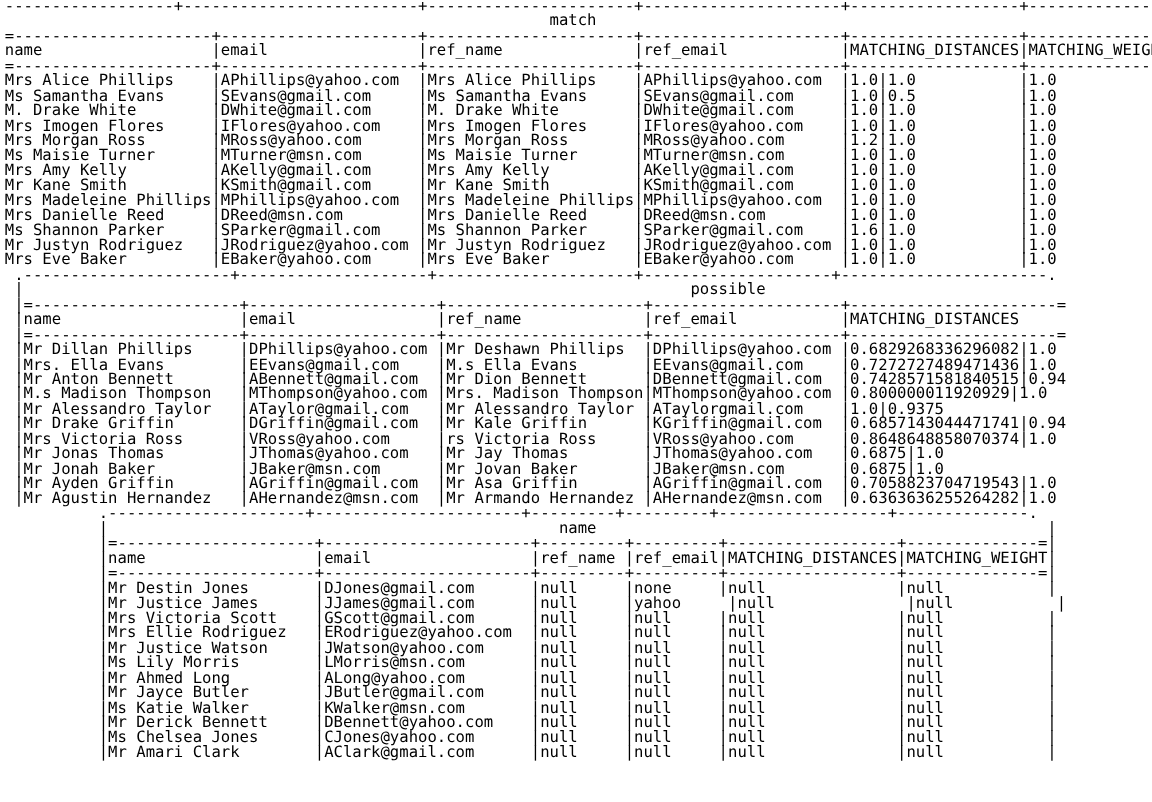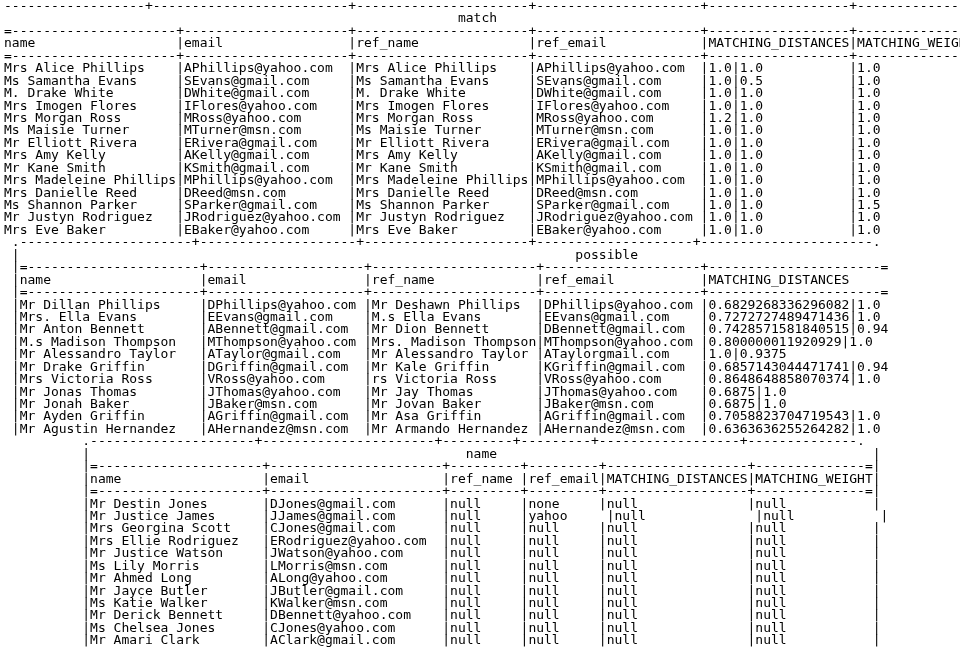--- a/index.html
+++ b/index.html
@@ -21,26 +21,25 @@
       <div class="line">                                                          match</div>
       <div class="line">=---------------------+---------------------+----------------------+---------------------+------------------+--------------=</div>
       <div class="line">name                  |email                |ref_name              |ref_email            |MATCHING_DISTANCES|MATCHING_WEIGHT</div>
       <div class="line">=---------------------+---------------------+----------------------+---------------------+------------------+--------------=</div>
       <div class="line">Mrs Alice Phillips    |APhillips@yahoo.com  |Mrs Alice Phillips    |APhillips@yahoo.com  |1.0|1.0           |1.0            </div>
       <div class="line">Ms Samantha Evans     |SEvans@gmail.com     |Ms Samantha Evans     |SEvans@gmail.com     |1.0|0.5           |1.0            </div>
       <div class="line">M. Drake White        |DWhite@gmail.com     |M. Drake White        |DWhite@gmail.com     |1.0|1.0           |1.0            </div>
       <div class="line">Mrs Imogen Flores     |IFlores@yahoo.com    |Mrs Imogen Flores     |IFlores@yahoo.com    |1.0|1.0           |1.0            </div>
       <div class="line">Mrs Morgan Ross       |MRoss@yahoo.com      |Mrs Morgan Ross       |MRoss@yahoo.com      |1.2|1.0           |1.0            </div>
       <div class="line">Ms Maisie Turner      |MTurner@msn.com      |Ms Maisie Turner      |MTurner@msn.com      |1.0|1.0           |1.0            </div>
-      <div class="line">Mr Elliott Rivera     |ERivera@gmail.com    |Mr Elliott Rivera     |ERivera@gmail.com    |1.0|1.0           |1.0            </div>
       <div class="line">Mrs Amy Kelly         |AKelly@gmail.com     |Mrs Amy Kelly         |AKelly@gmail.com     |1.0|1.0           |1.0            </div>
       <div class="line">Mr Kane Smith         |KSmith@gmail.com     |Mr Kane Smith         |KSmith@gmail.com     |1.0|1.0           |1.0            </div>
       <div class="line">Mrs Madeleine Phillips|MPhillips@yahoo.com  |Mrs Madeleine Phillips|MPhillips@yahoo.com  |1.0|1.0           |1.0            </div>
       <div class="line">Mrs Danielle Reed     |DReed@msn.com        |Mrs Danielle Reed     |DReed@msn.com        |1.0|1.0           |1.0            </div>
-      <div class="line">Ms Shannon Parker     |SParker@gmail.com    |Ms Shannon Parker     |SParker@gmail.com    |1.0|1.0           |1.5            </div>
+      <div class="line">Ms Shannon Parker     |SParker@gmail.com    |Ms Shannon Parker     |SParker@gmail.com    |1.6|1.0           |1.0            </div>
       <div class="line">Mr Justyn Rodriguez   |JRodriguez@yahoo.com |Mr Justyn Rodriguez   |JRodriguez@yahoo.com |1.0|1.0           |1.0            </div>
       <div class="line">Mrs Eve Baker         |EBaker@yahoo.com     |Mrs Eve Baker         |EBaker@yahoo.com     |1.0|1.0           |1.0            </div>
     </div>
   <div class="ascii-table">
       <div class="line"> .----------------------+--------------------+---------------------+--------------------+----------------------.</div>
       <div class="line"> |                                                                       possible</div>
       <div class="line"> |=----------------------+--------------------+---------------------+--------------------+----------------------=</div>
       <div class="line"> |name                   |email               |ref_name             |ref_email           |MATCHING_DISTANCES     </div>
       <div class="line"> |=----------------------+--------------------+---------------------+--------------------+----------------------=</div>
       <div class="line"> |Mr Dillan Phillips     |DPhillips@yahoo.com |Mr Deshawn Phillips  |DPhillips@yahoo.com |0.6829268336296082|1.0 </div>
@@ -56,21 +55,21 @@
       <div class="line"> |Mr Agustin Hernandez   |AHernandez@msn.com  |Mr Armando Hernandez |AHernandez@msn.com  |0.6363636255264282|1.0 </div>
     </div>
   <div class="ascii-table">
       <div class="line">          .---------------------+----------------------+---------+---------+------------------+--------------.</div>
       <div class="line">          |                                                name                                                |</div>
       <div class="line">          |=---------------------+----------------------+---------+---------+------------------+--------------=|</div>
       <div class="line">          |name                  |email                 |ref_name |ref_email|MATCHING_DISTANCES|MATCHING_WEIGHT|</div>
       <div class="line">          |=---------------------+----------------------+---------+---------+------------------+--------------=|</div>
       <div class="line">          |Mr Destin Jones       |DJones@gmail.com      |null     |none     |null              |null           |</div>
       <div class="line">          |Mr Justice James      |JJames@gmail.com      |null     |yahoo     |null              |null           |</div>
-      <div class="line">          |Mrs Georgina Scott    |CJones@gmail.com      |null     |null     |null              |null           |</div>
+      <div class="line">          |Mrs Victoria Scott    |GScott@gmail.com      |null     |null     |null              |null           |</div>
       <div class="line">          |Mrs Ellie Rodriguez   |ERodriguez@yahoo.com  |null     |null     |null              |null           |</div>
       <div class="line">          |Mr Justice Watson     |JWatson@yahoo.com     |null     |null     |null              |null           |</div>
       <div class="line">          |Ms Lily Morris        |LMorris@msn.com       |null     |null     |null              |null           |</div>
       <div class="line">          |Mr Ahmed Long         |ALong@yahoo.com       |null     |null     |null              |null           |</div>
       <div class="line">          |Mr Jayce Butler       |JButler@gmail.com     |null     |null     |null              |null           |</div>
       <div class="line">          |Ms Katie Walker       |KWalker@msn.com       |null     |null     |null              |null           |</div>
       <div class="line">          |Mr Derick Bennett     |DBennett@yahoo.com    |null     |null     |null              |null           |</div>
       <div class="line">          |Ms Chelsea Jones      |CJones@yahoo.com      |null     |null     |null              |null           |</div>
       <div class="line">          |Mr Amari Clark        |AClark@gmail.com      |null     |null     |null              |null           |</div>
     </div>

